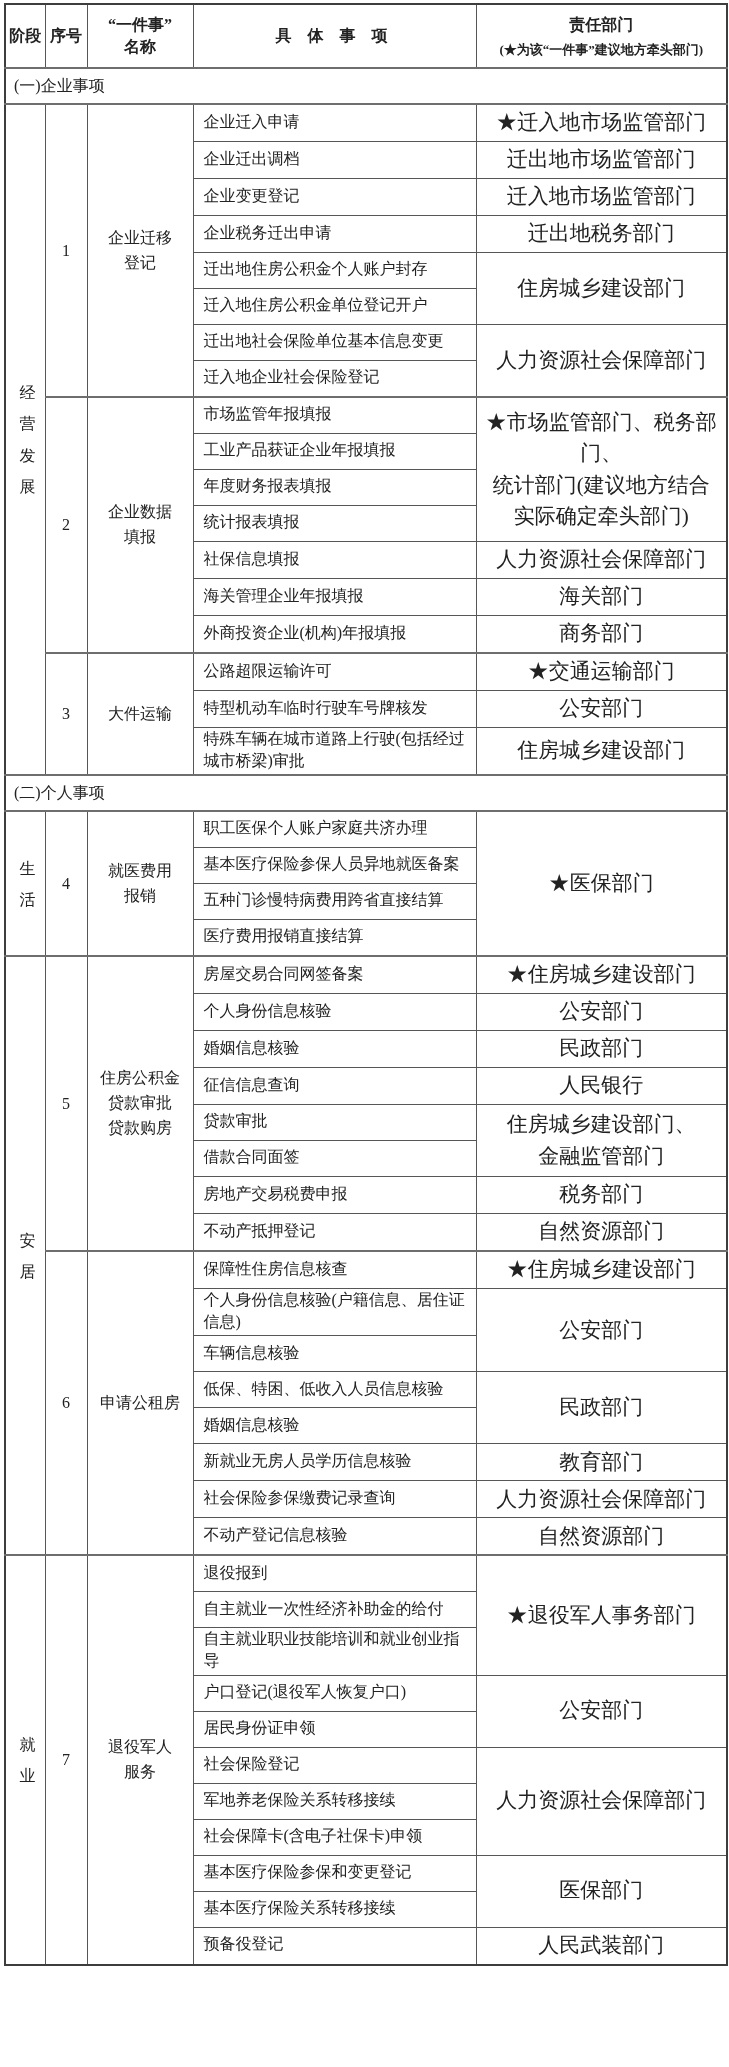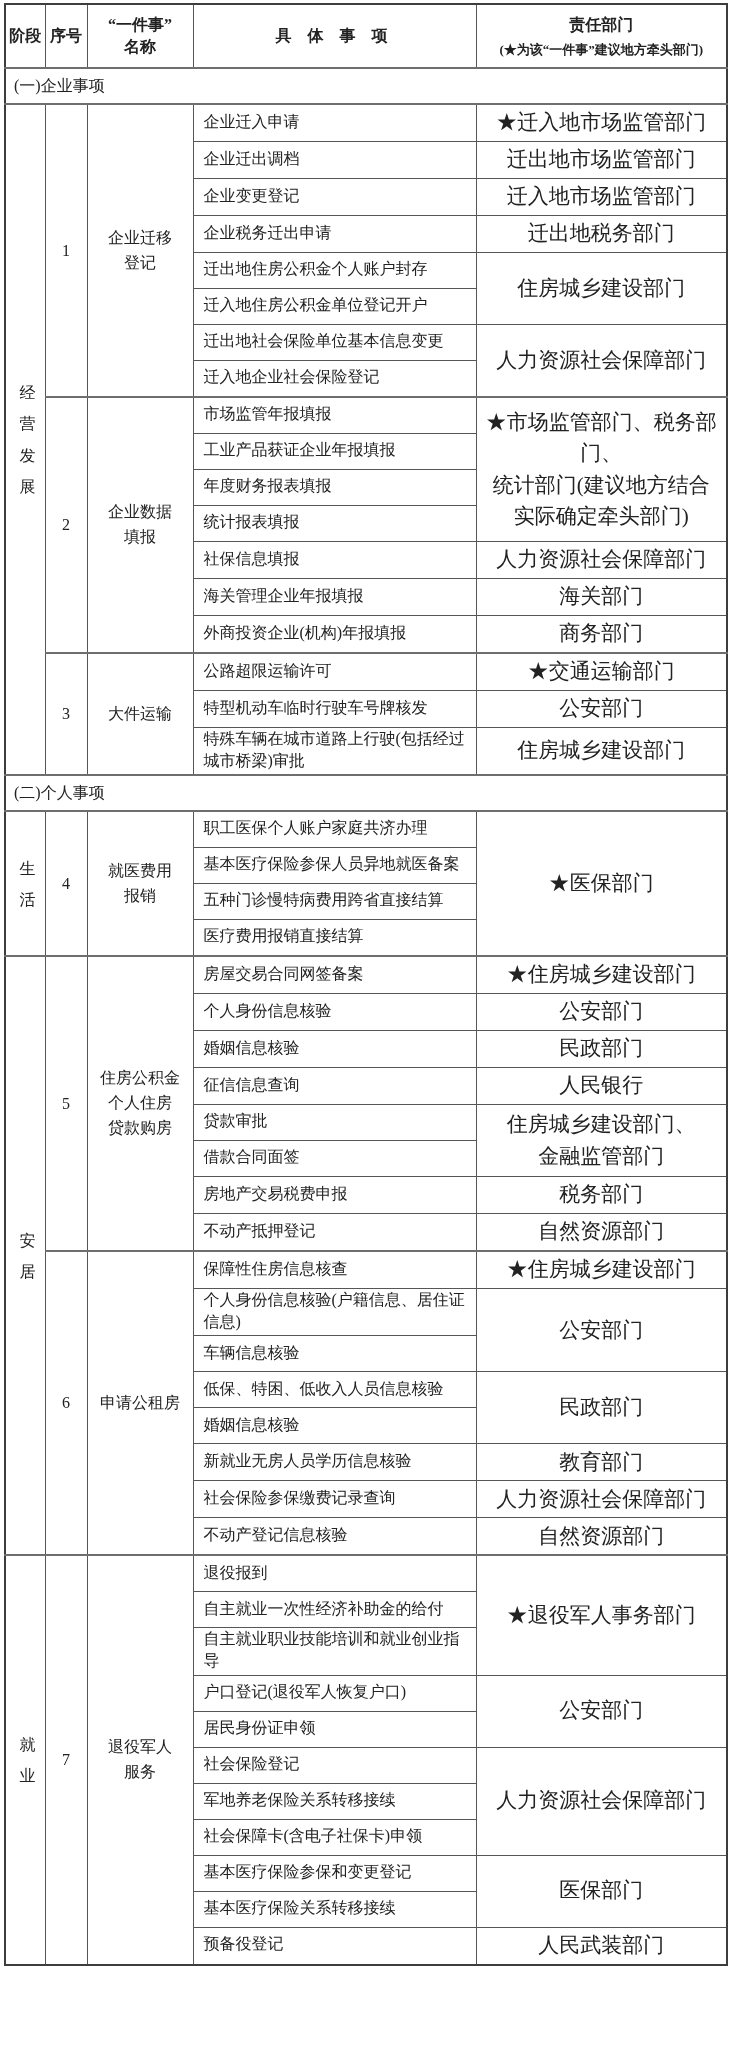--- a/index.html
+++ b/index.html
@@ -214,21 +214,21 @@
         </tr>
         <tr>
           <td class="item-cell">医疗费用报销直接结算</td>
         </tr>
         <tr class="sec-top">
           <td class="stage-cell" rowspan="16">
             <div class="v">安居</div>
           </td>
           <td class="no-cell" rowspan="8">5</td>
           <td class="name-cell" rowspan="8">住房公积金
-个人住房
+贷款审批
 贷款购房</td>
           <td class="item-cell">房屋交易合同网签备案</td>
           <td class="dept-cell" rowspan="1">★住房城乡建设部门</td>
         </tr>
         <tr>
           <td class="item-cell">个人身份信息核验</td>
           <td class="dept-cell" rowspan="1">公安部门</td>
         </tr>
         <tr>
           <td class="item-cell">婚姻信息核验</td>

